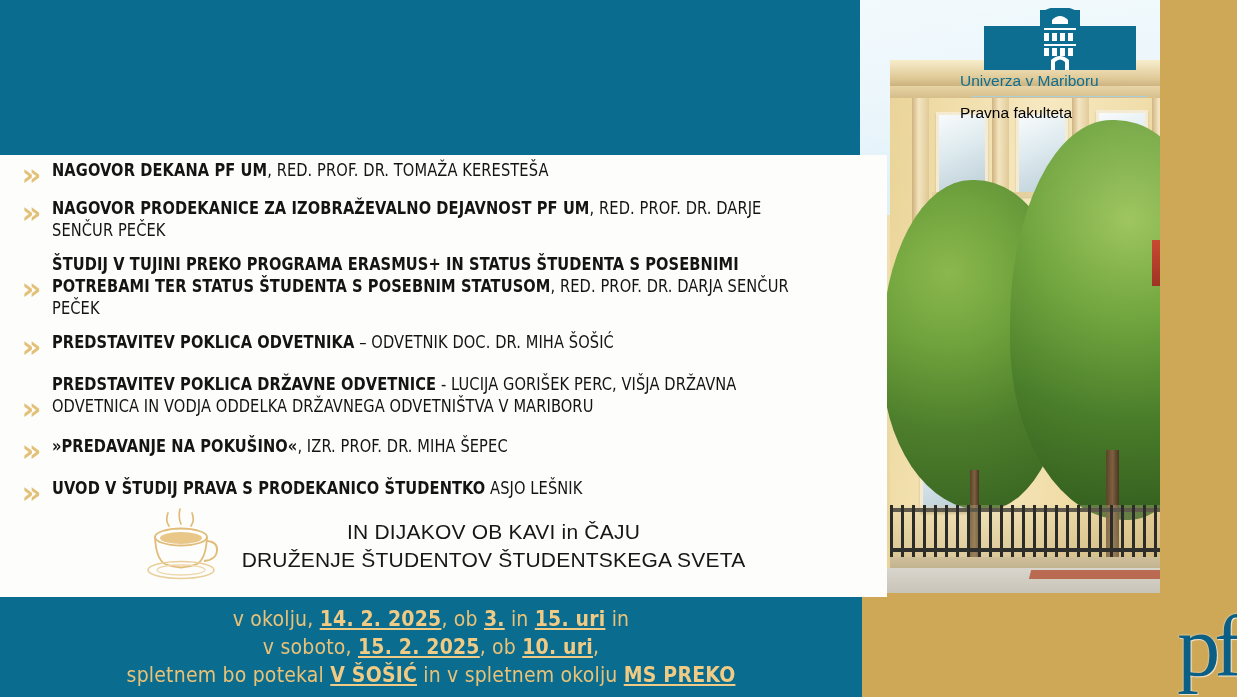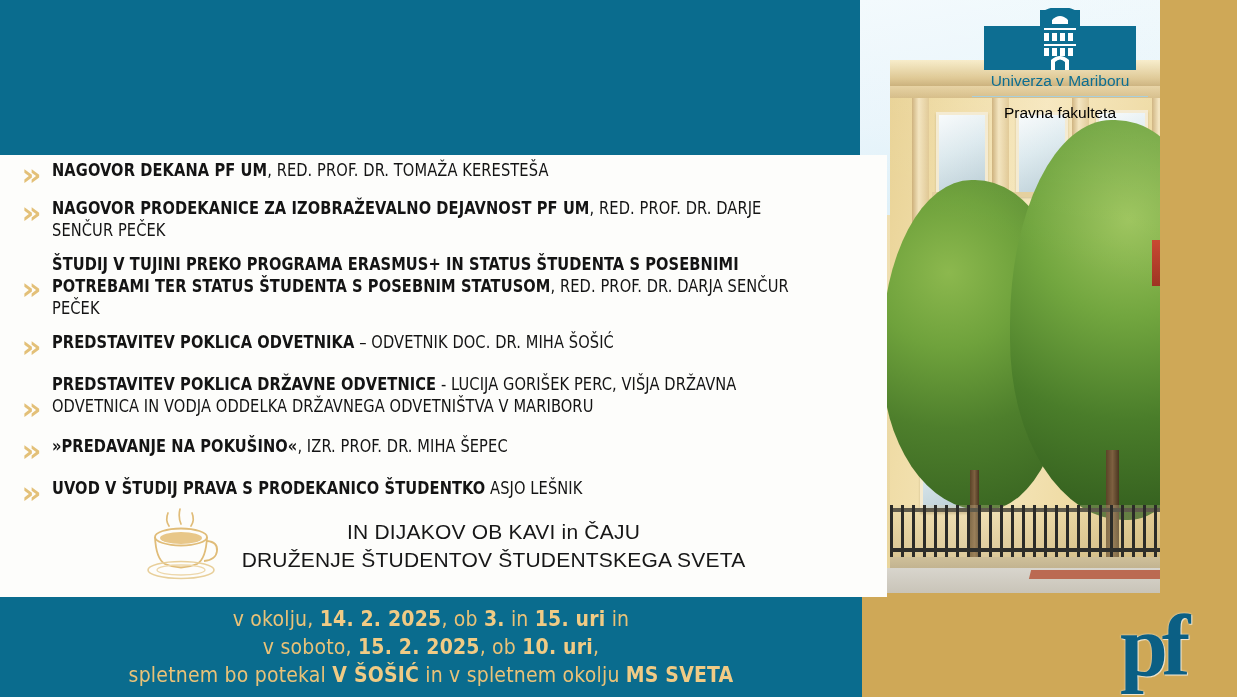--- a/index.html
+++ b/index.html
@@ -105,24 +105,24 @@
     background:#cfa857;
   }
   .goldstrip{
     position:absolute;left:1160px;top:0;width:77px;height:593px;
     background:#cfa857;
   }
   .pf-logo{
     position:absolute;left:1120px;top:596px;width:117px;height:101px;
     color:#0b5f84;
     font-family:"Liberation Serif", serif;
-    font-weight:700;
+    font-weight:400;
     font-size:86px;
     line-height:101px;
-    text-align:left;
+    text-align:right;
     letter-spacing:-6px;
     text-shadow:0 0 2px rgba(255,255,255,.85), 1px 1px 0 rgba(255,255,255,.6);
   }
 
   
   .header{
     position:absolute;left:0;top:0;width:862px;height:155px;
     background:#0a6c8e;
   }
   .title1,.title2{
@@ -206,26 +206,26 @@
     display:flex;flex-direction:column;
     align-items:center;justify-content:center;
   }
   .fline{
     font-family:"Liberation Sans Narrow","DejaVu Sans Condensed","Liberation Sans", sans-serif;
     font-size:21px;line-height:28px;
     color:#e9c278;
     white-space:nowrap;
     letter-spacing:.2px;
   }
-  .fline b{font-weight:700;color:#f0cb85;}
+  .fline b{font-weight:700;color:#f0cb85;text-decoration:underline;}
 
   
   .umlogo{
     position:absolute;left:960px;top:8px;width:200px;height:122px;
-    text-align:center;
+    text-align:left;
   }
   .um-mark{width:152px;height:62px;display:block;margin:0 auto;}
   .um-name{
     font-family:"Liberation Sans", sans-serif;
     font-size:15.5px;line-height:20px;color:#0d6e92;
     margin-top:1px;
   }
   .um-rule{
     width:176px;height:1px;background:#a8cfdd;margin:5px auto 6px auto;
   }
@@ -376,18 +376,18 @@
         <div>IN DIJAKOV OB KAVI in ČAJU</div>
         <div>DRUŽENJE ŠTUDENTOV ŠTUDENTSKEGA SVETA</div>
       </div>
     </div>
 
   </div>
 
   <div class="footer">
     <div class="fline"><span>v okolju, </span><b>14. 2. 2025</b><span>, ob </span><b>3.</b><span> in </span><b>15. uri</b><span> in</span></div>
     <div class="fline"><span>v soboto, </span><b>15. 2. 2025</b><span>, ob </span><b>10. uri</b><span>,</span></div>
-    <div class="fline"><span>spletnem bo potekal </span><b>V ŠOŠIĆ</b><span> in v spletnem okolju </span><b>MS SVETA</b></div>
+    <div class="fline"><span>spletnem bo potekal </span><b>V ŠOŠIĆ</b><span> in v spletnem okolju </span><b>MS PREKO</b></div>
   </div>
 
   <div class="pf-logo">pf</div>
 
 </div>
 
 </body></html>

